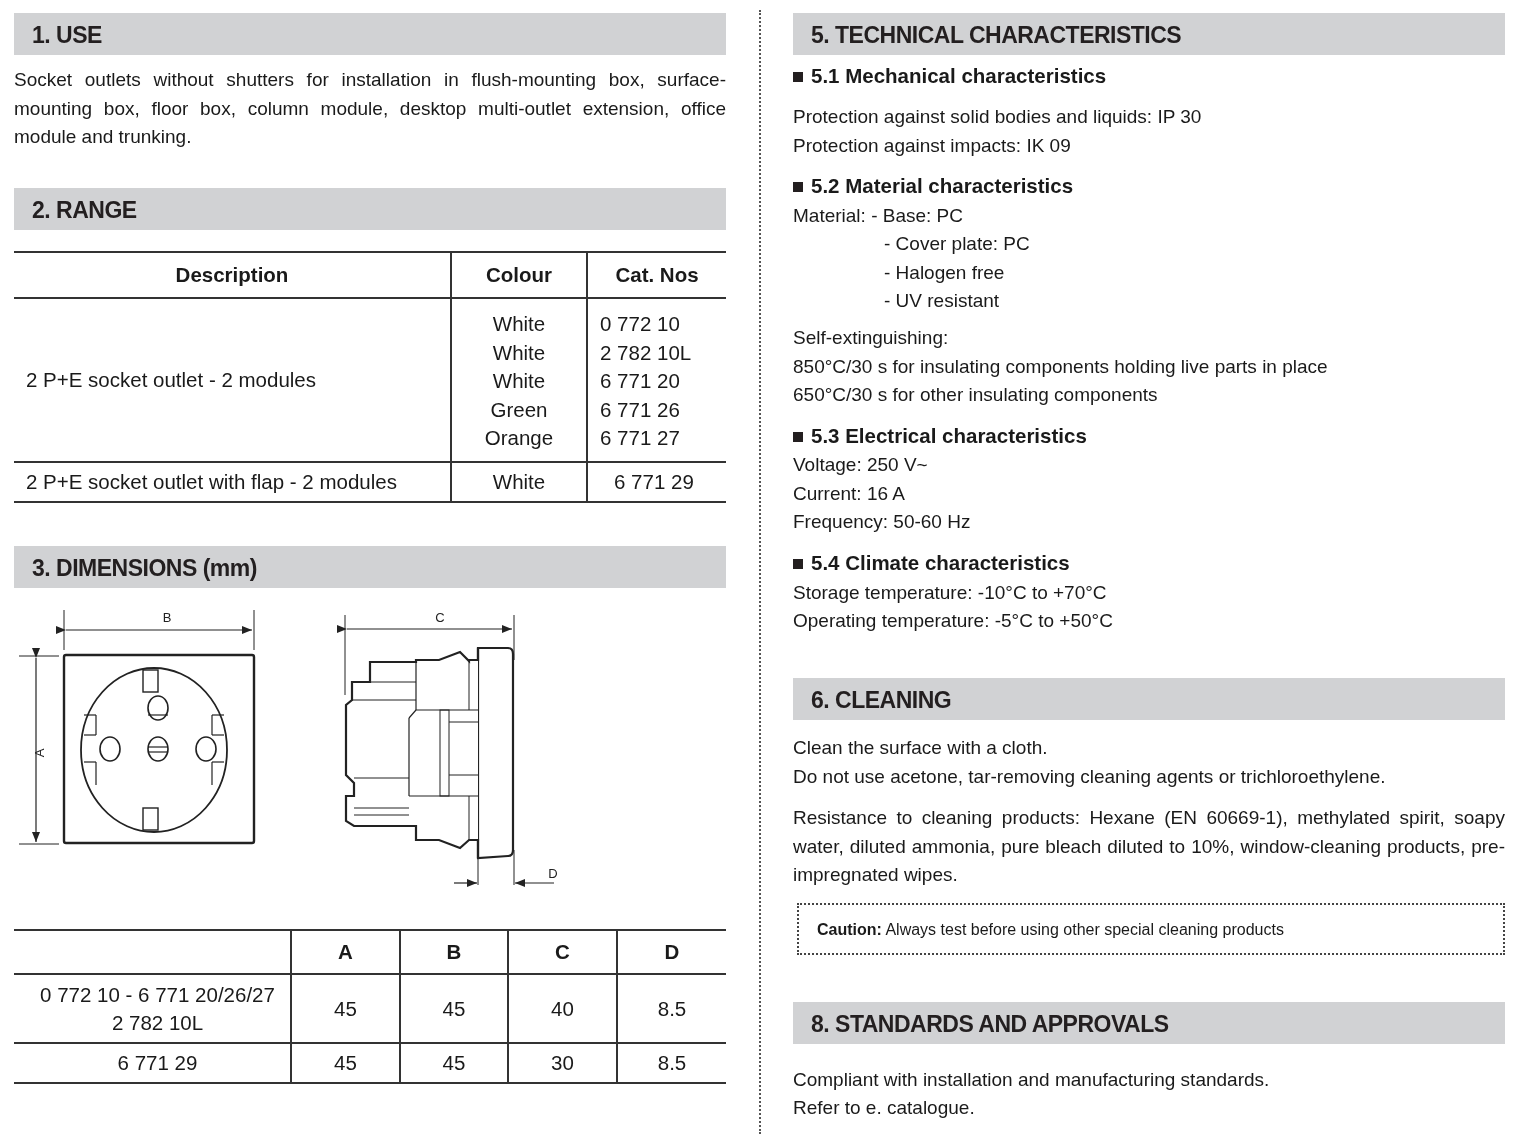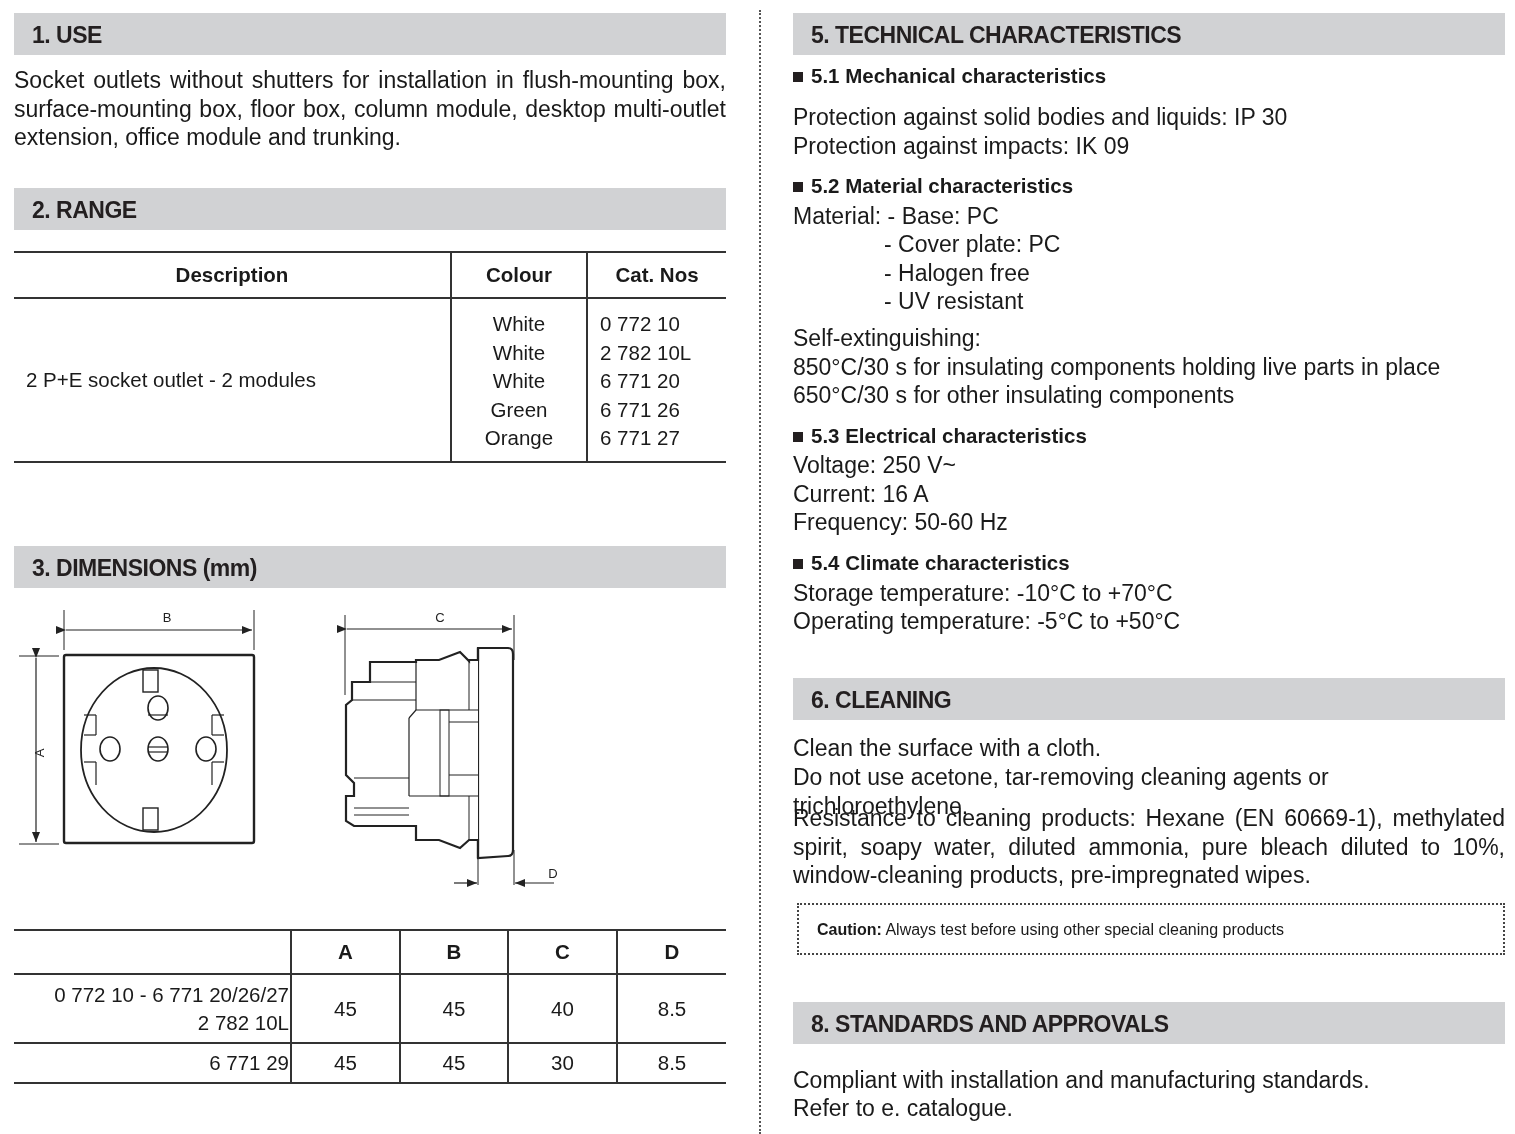--- a/index.html
+++ b/index.html
@@ -2,32 +2,32 @@
 <html><head>
 <meta charset="utf-8">
 <style>
   html,body{margin:0;padding:0;background:#fff;}
   body{width:1515px;height:1134px;position:relative;overflow:hidden;font-family:"Liberation Sans",sans-serif;color:#1a1a1a;}
   .col{position:absolute;top:0;}
   .left{left:14px;width:712px;}
   .right{left:793px;width:712px;}
   .divider{position:absolute;left:759px;top:10px;height:1124px;border-left:2px dotted #555;}
   .hdr{background:#d1d2d4;height:42px;box-sizing:border-box;padding-left:18px;font-weight:bold;font-size:23px;line-height:44px;letter-spacing:-0.5px;color:#231f20;position:absolute;left:0;right:0;}
-  .p{font-size:23px;line-height:28.5px;position:absolute;left:0;right:0;}
+  .p{font-size:19px;line-height:28.5px;position:absolute;left:0;right:0;}
   .justify{text-align:justify;text-align-last:left;}
   table{border-collapse:collapse;position:absolute;left:0;width:712px;font-size:20.5px;}
   .range th{font-weight:bold;height:42px;border-bottom:2px solid #333;}
   .range td{vertical-align:middle;}
   .range .bl{border-left:2px solid #333;}
   .sub{font-size:20.5px;font-weight:bold;position:absolute;left:0;}
   .sq{display:inline-block;width:10px;height:10px;background:#231f20;margin-right:8px;vertical-align:1px;}
   .caution{position:absolute;left:4px;right:0;border:2px dotted #444;border-left:2px dotted #444;height:52px;box-sizing:border-box;font-size:16px;line-height:50px;padding-left:18px;}
   .dim th{font-weight:bold;height:40px;border-bottom:2px solid #333;}
   .dim td,.dim th{border-left:2px solid #333;text-align:center;}
-  .dim td:first-child,.dim th:first-child{border-left:none;text-align:right;padding-left:12px;}
+  .dim td:first-child,.dim th:first-child{border-left:none;text-align:center;padding-left:12px;}
 </style>
 </head>
 <body>
 
 <div class="divider"></div>
 
 <div class="col left">
   <div class="hdr" style="top:13px">1. USE</div>
   <div class="p justify" style="top:66px">Socket outlets without shutters for installation in flush-mounting box, surface-mounting box, floor box, column module, desktop multi-outlet extension, office module and trunking.</div>
 
@@ -54,20 +54,25 @@
         <div>Green</div>
         <div>Orange</div>
       </td>
       <td class="bl" style="padding-left:12px;line-height:28.6px;padding-top:4px">
         <div>0 772 10</div>
         <div>2 782 10L</div>
         <div>6 771 20</div>
         <div>6 771 26</div>
         <div>6 771 27</div>
       </td>
+    </tr>
+    <tr style="height:40px;">
+      <td style="padding-left:12px">2 P+E socket outlet with flap - 2 modules</td>
+      <td class="bl" style="text-align:center">White</td>
+      <td class="bl" style="padding-left:26px">6 771 29</td>
     </tr>
   </tbody>
     </table>
 
   <div class="hdr" style="top:546px">3. DIMENSIONS (mm)</div>
 
   <svg style="position:absolute;left:0;top:600px" width="580" height="300">
     <defs>
       <marker id="ar" markerWidth="10" markerHeight="8" refX="10" refY="4" orient="auto" markerUnits="userSpaceOnUse">
         <path d="M0,0 L10,4 L0,8 z" fill="#222"></path>

